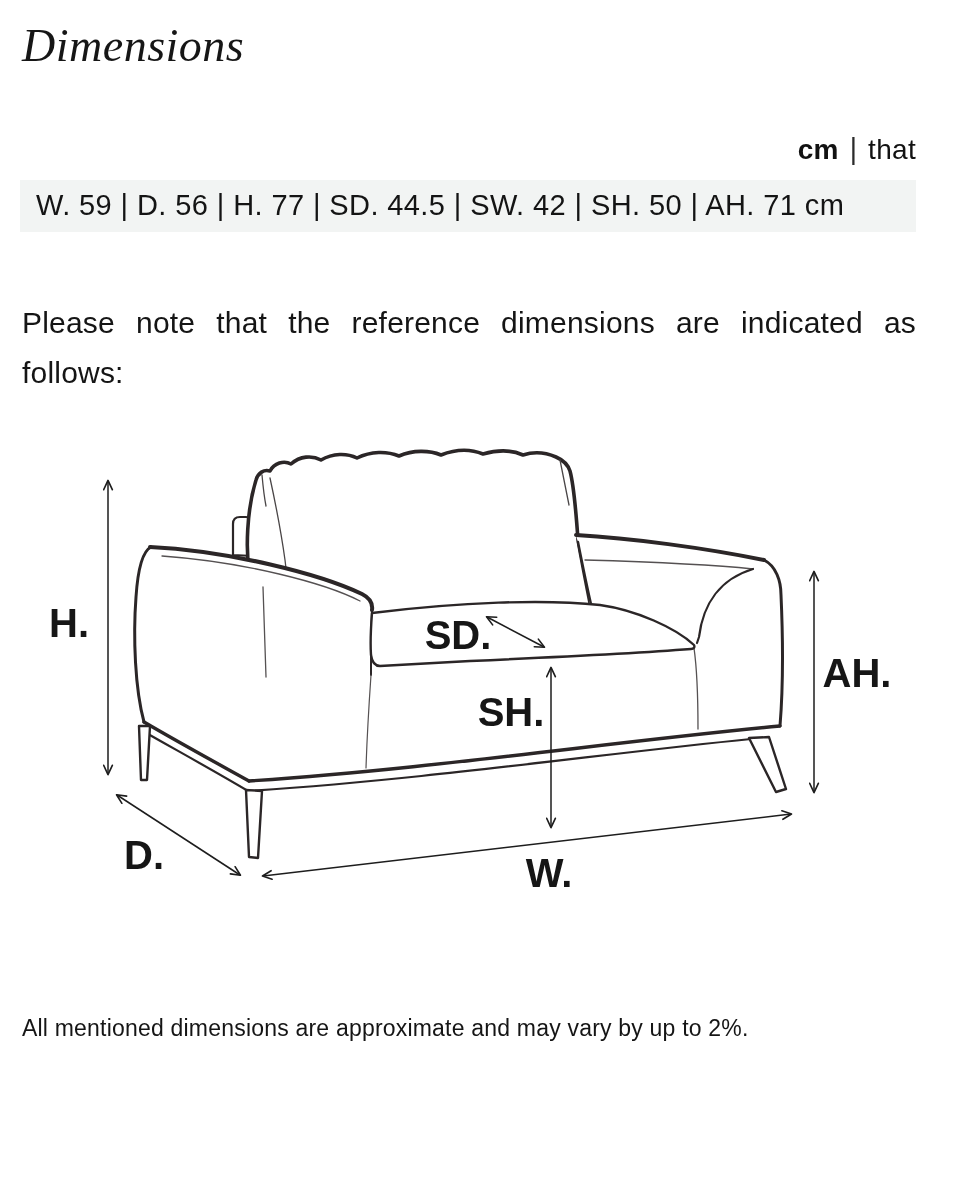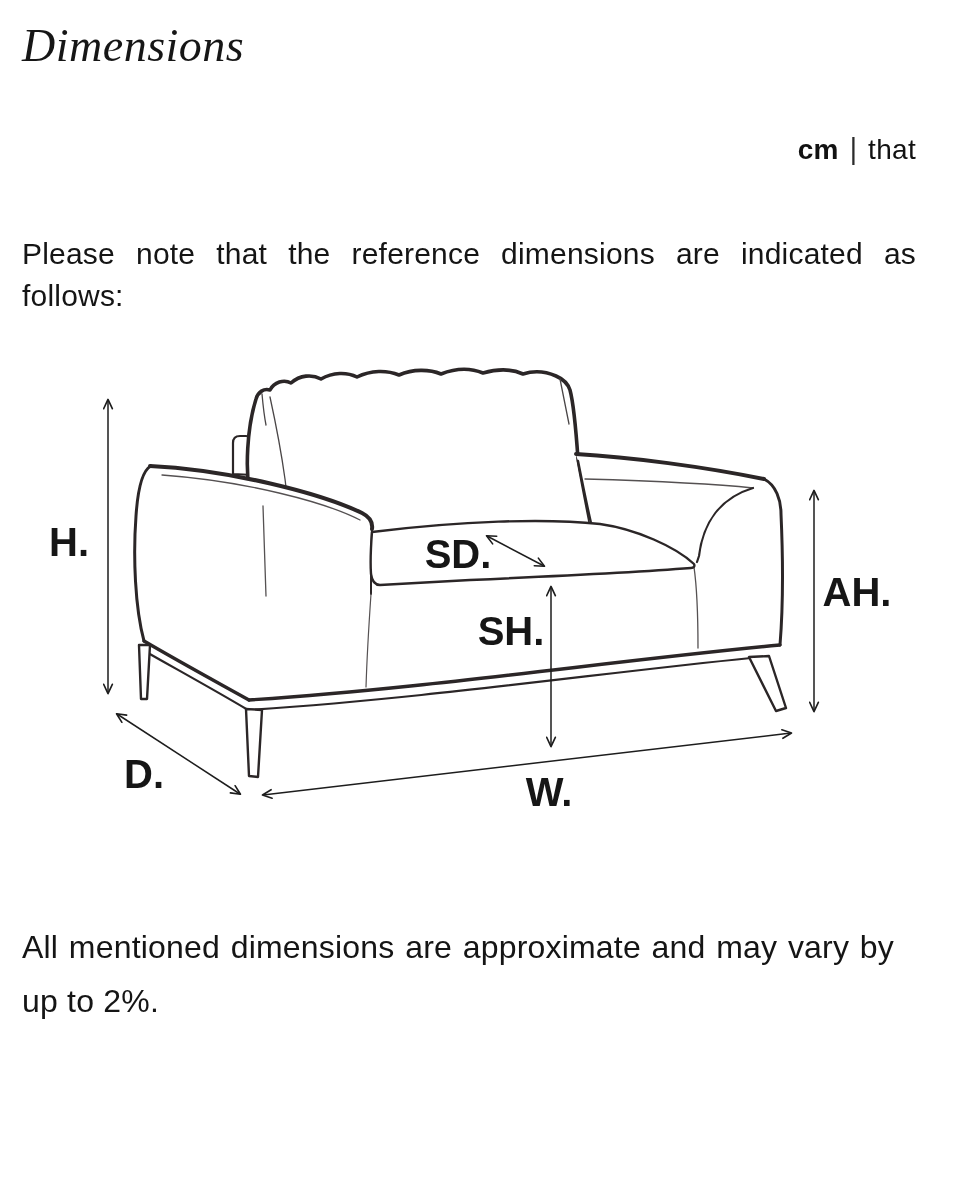--- a/index.html
+++ b/index.html
@@ -48,57 +48,60 @@
     padding-left: 16px;
     font-size: 29px;
     letter-spacing: 0.4px;
     color: #141414;
     white-space: nowrap;
   }
 
   p.note {
     margin-top: 66px;
     font-size: 30px;
-    line-height: 42px;
+    line-height: 50px;
     letter-spacing: 0.2px;
     text-align: justify;
     color: #151515;
   }
 
   svg.diagram { display: block; margin-top: 21px; }
 
   .dlabel {
     font-family: "Liberation Sans", sans-serif;
     font-size: 40px;
     font-weight: 700;
     fill: #161616;
   }
 
   p.disclaimer {
     margin-top: 70px;
     max-width: 872px;
-    font-size: 32px;
+    font-size: 23px;
     line-height: 54px;
     letter-spacing: 0.2px;
     text-align: justify;
     color: #151515;
   }
 </style>
 </head>
 <body>
 
 <div class="container">
   <h1 class="page-title">Dimensions</h1>
 
   <div class="unit-row">
     <span class="unit-option active">cm</span>
     <span class="unit-divider">|</span>
     <span class="unit-option">that</span>
   </div>
 
+  <div class="spec-bar">
+    <span>W. 59 | D. 56 | H. 77 | SD. 44.5 | SW. 42 | SH. 50 | AH. 71 cm</span>
+  </div>
 
   <p class="note">Please note that the reference dimensions are indicated as follows:</p>
 </div>
 
 <svg class="diagram" width="969" height="512" viewBox="0 430 969 512" xmlns="http://www.w3.org/2000/svg">
   <defs>
     <marker id="arw" viewBox="0 0 12 10" refX="10" refY="5" markerWidth="13" markerHeight="11" orient="auto-start-reverse" markerUnits="userSpaceOnUse">
       <path d="M2,1 L10.5,5 L2,9" fill="none" stroke="#1d1d1d" stroke-width="1.5" stroke-linecap="round" stroke-linejoin="round"></path>
     </marker>
   </defs>

